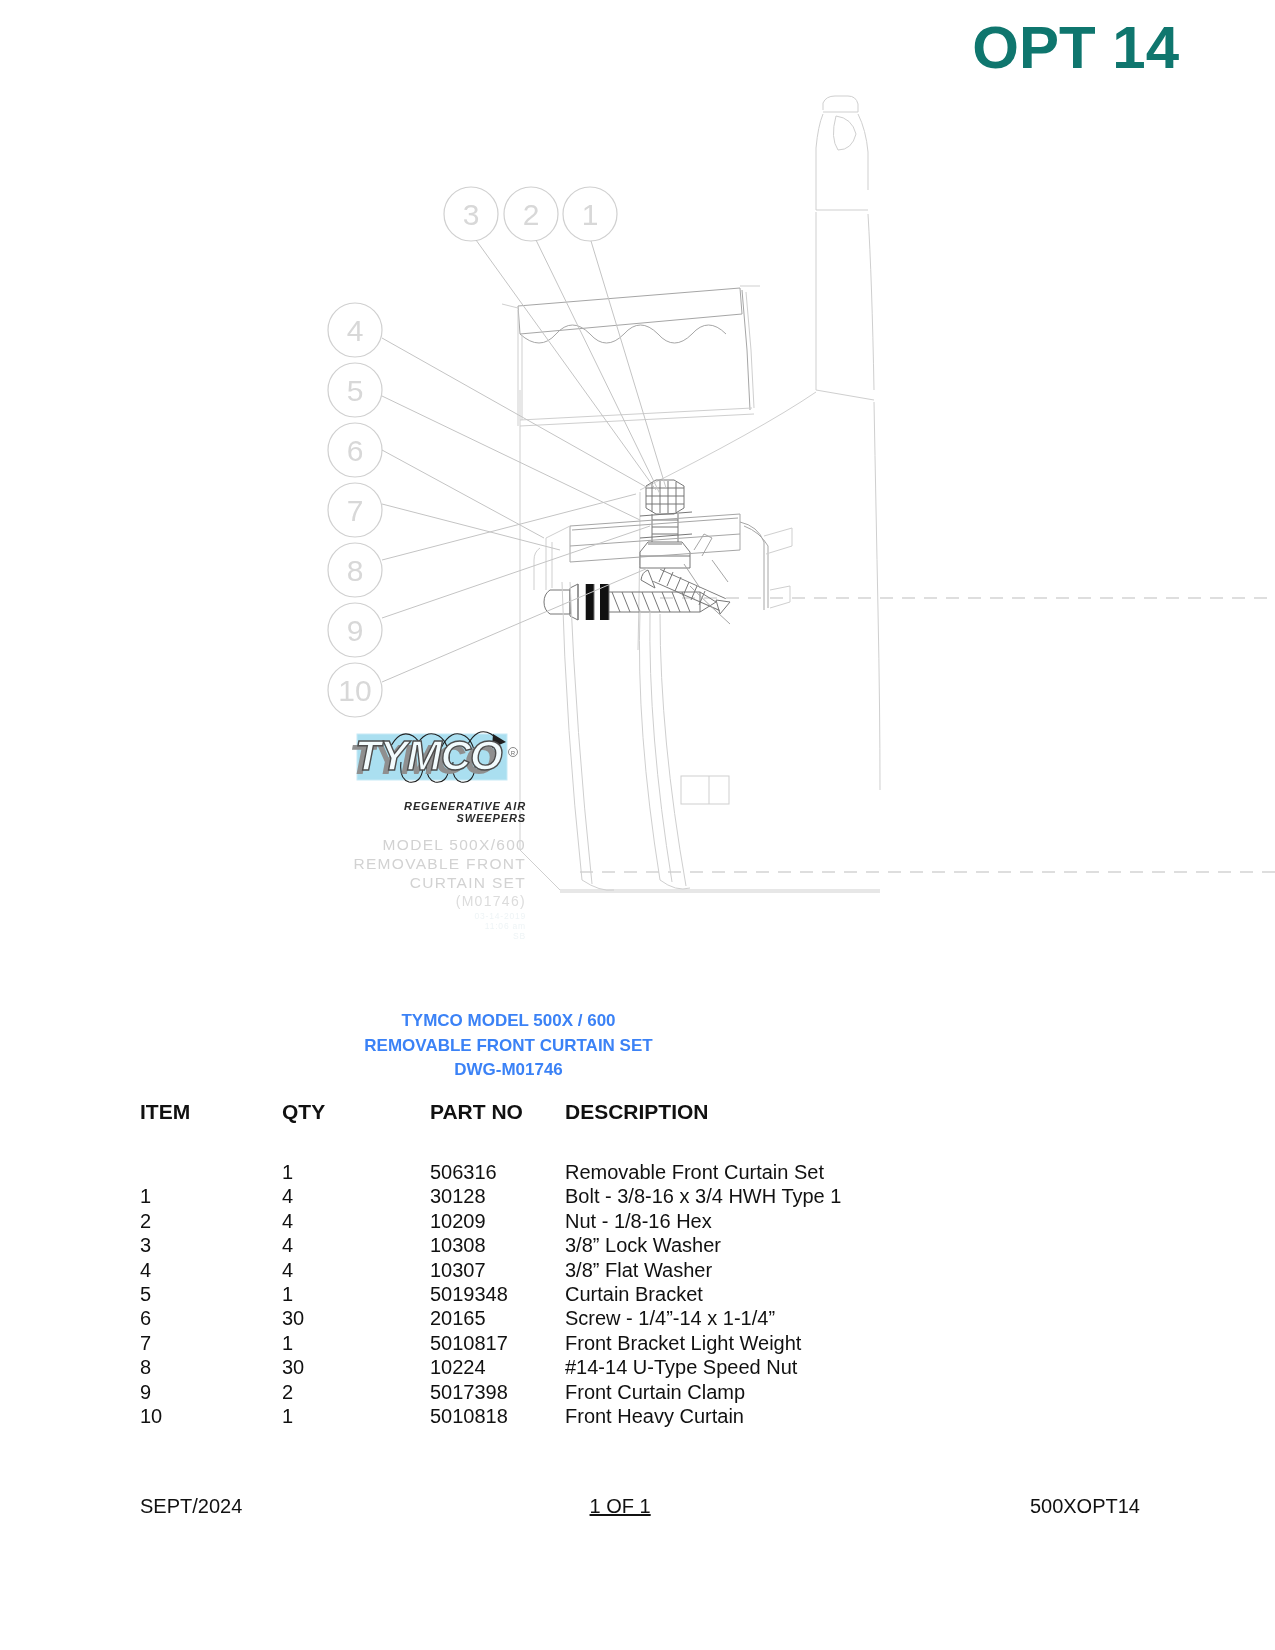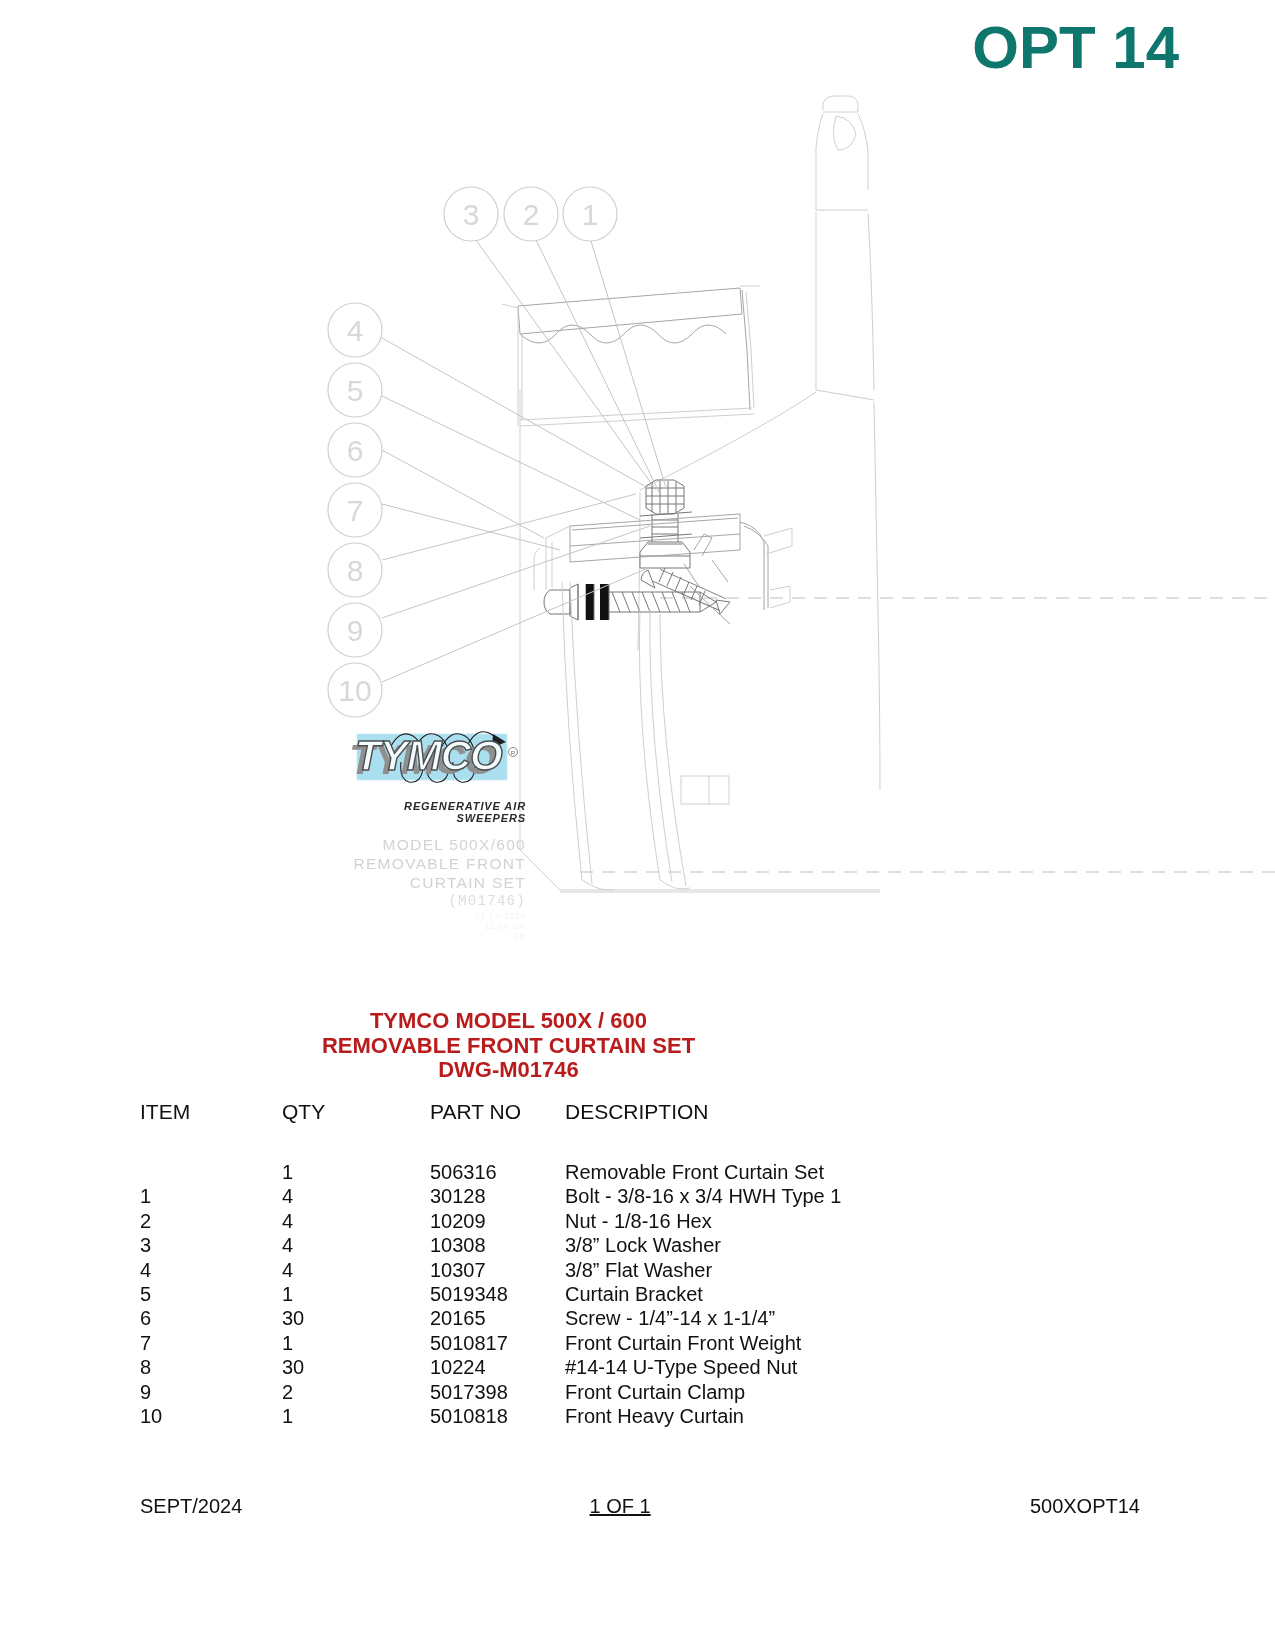--- a/index.html
+++ b/index.html
@@ -66,52 +66,51 @@
     font-family: "Liberation Sans", sans-serif;
     font-size: 15.5px;
     letter-spacing: 1.3px;
     line-height: 19px;
     color: #d2d2d2;
     white-space: nowrap;
   }
   .logo-title .sub {
     font-size: 14px;
     color: #dcdcdc;
-    font-family: Liberation Mono, monospace;
   }
   .logo-stamp {
     font-size: 8.5px;
     line-height: 10px;
     letter-spacing: 0.8px;
     color: #eef4f6;
   }
 
   
   .parts-title {
     position: absolute;
     left: 0;
     top: 1009px;
     width: 1017px;
     text-align: center;
-    font-size: 22px;
+    font-size: 17px;
     font-weight: bold;
     line-height: 24.5px;
-    color: #b91c1c;
+    color: #3b82f6;
   }
 
   .parts-table {
     position: absolute;
     left: 140px;
     top: 1100px;
     width: 1000px;
     border-collapse: collapse;
   }
   .parts-table th {
     font-size: 21px;
-    font-weight: normal;
+    font-weight: bold;
     text-align: left;
     padding: 0 0 36px 0;
     color: #111111;
     white-space: nowrap;
   }
   .parts-table td {
     font-size: 20px;
     font-weight: normal;
     text-align: left;
     padding: 0;
@@ -411,21 +410,21 @@
       <tr>
         <td class="col-item">6</td>
         <td class="col-qty">30</td>
         <td class="col-part">20165</td>
         <td class="col-desc">Screw - 1/4”-14 x 1-1/4”</td>
       </tr>
       <tr>
         <td class="col-item">7</td>
         <td class="col-qty">1</td>
         <td class="col-part">5010817</td>
-        <td class="col-desc">Front Curtain Front Weight</td>
+        <td class="col-desc">Front Bracket Light Weight</td>
       </tr>
       <tr>
         <td class="col-item">8</td>
         <td class="col-qty">30</td>
         <td class="col-part">10224</td>
         <td class="col-desc">#14-14 U-Type Speed Nut</td>
       </tr>
       <tr>
         <td class="col-item">9</td>
         <td class="col-qty">2</td>

